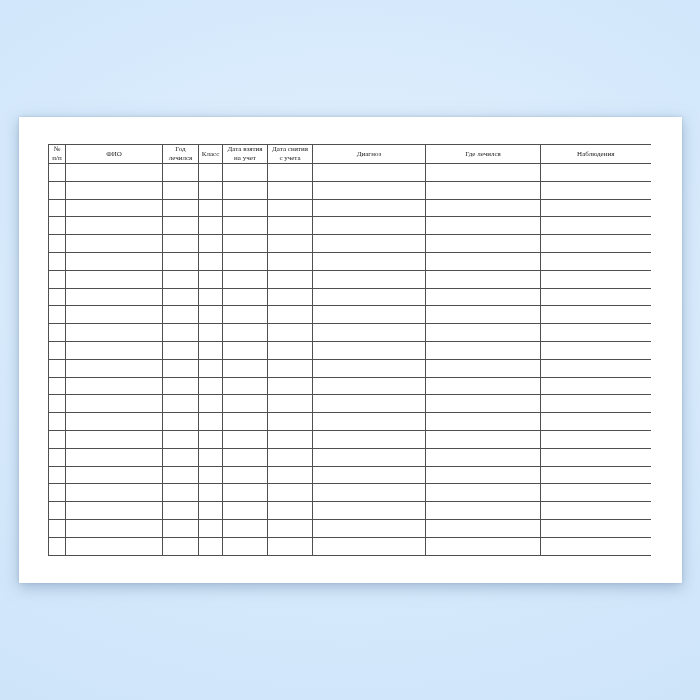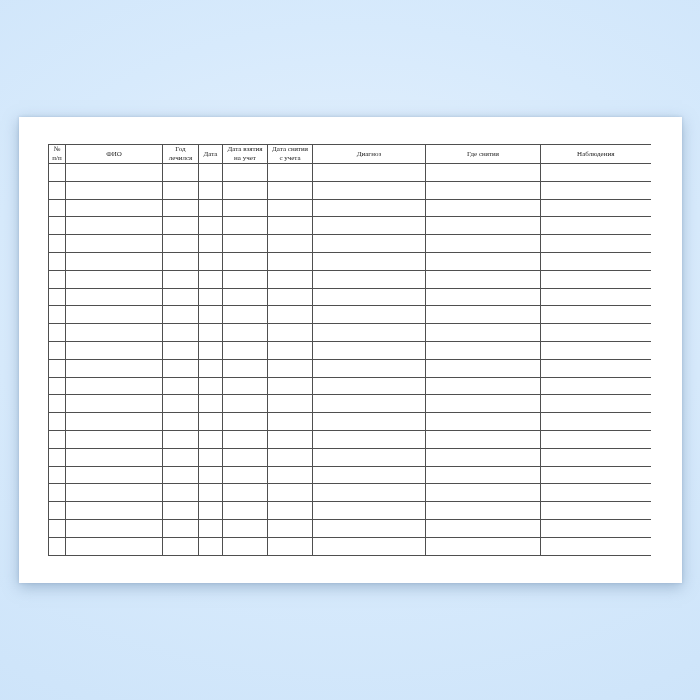--- a/index.html
+++ b/index.html
@@ -68,27 +68,27 @@
         <col class="col-where">
         <col class="col-obs">
     </colgroup>
     <thead>
       <tr>
         <th>№
 п/п</th>
         <th>ФИО</th>
         <th>Год
 лечился</th>
-        <th>Дата</th>
+        <th>Класс</th>
         <th>Дата взятия
 на учет</th>
         <th>Дата снятия
 с учета</th>
         <th>Диагноз</th>
-        <th>Где снятия</th>
+        <th>Где лечился</th>
         <th>Наблюдения</th>
       </tr>
     </thead>
     <tbody>
         <tr>
           <td></td>
           <td></td>
           <td></td>
           <td></td>
           <td></td>

